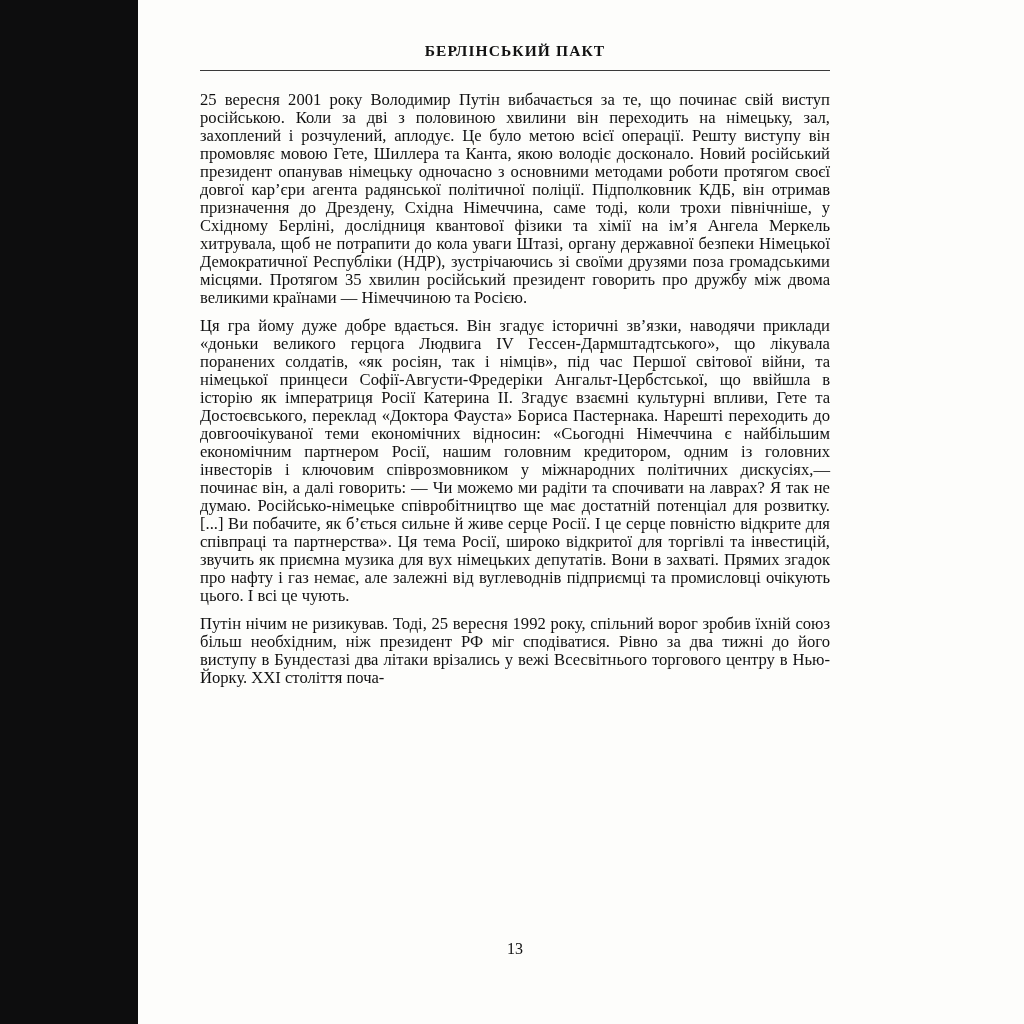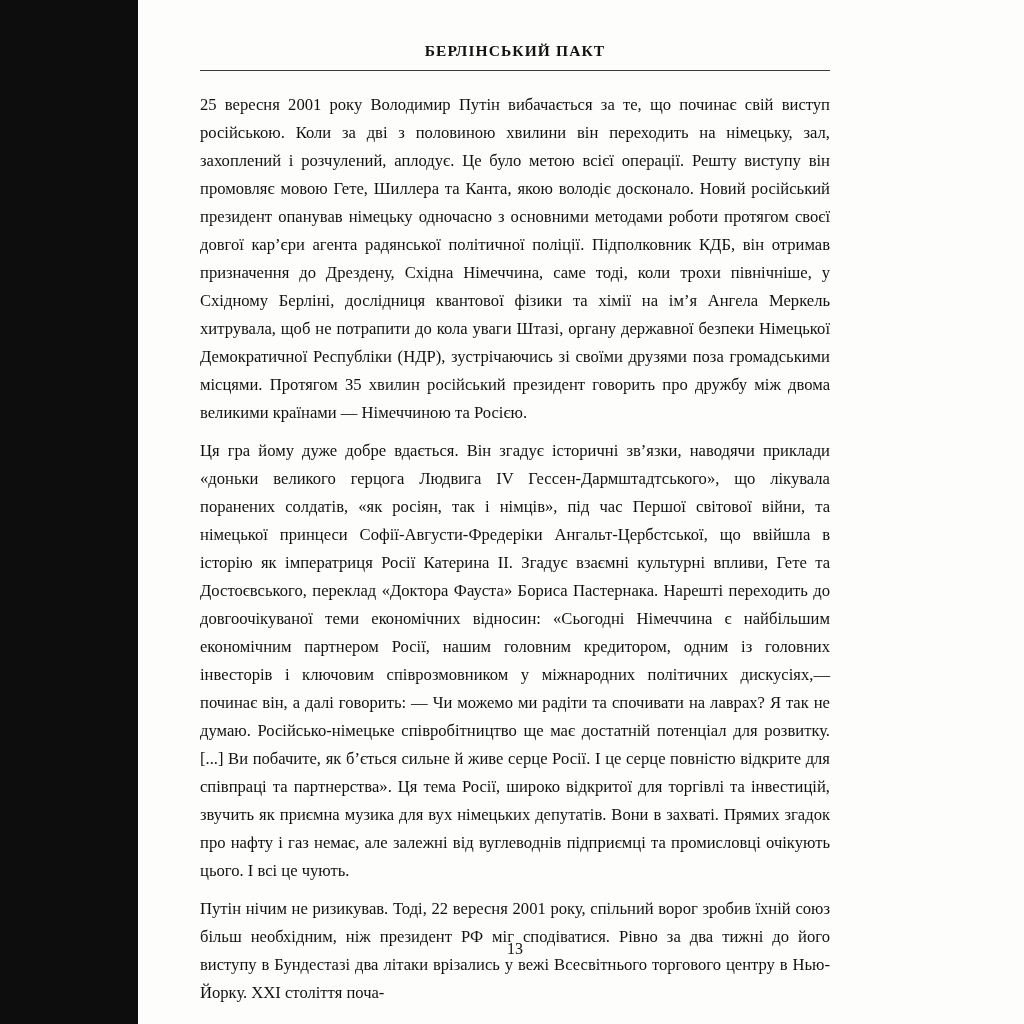--- a/index.html
+++ b/index.html
@@ -88,21 +88,21 @@
 
   .head-rule {
     height: 1px;
     background: #3a3a3a;
     margin: 0 0 20px 0;
   }
 
   p.body-par {
     margin: 0 0 10px 0;
     font-size: 16.6px;
-    line-height: 28px;
+    line-height: 18px;
     text-align: justify;
     text-justify: inter-word;
     color: #111111;
     text-indent: 0;
     hyphens: manual;
   }
   p.body-par:last-of-type {
     margin-bottom: 0;
   }
 
@@ -130,20 +130,20 @@
     <div class="page-content">
 
       <div class="running-head">Берлінський пакт</div>
 
       <div class="head-rule"></div>
 
       <p class="body-par">25 вересня 2001 року Володимир Путін вибачається за те, що починає свій виступ російською. Коли за дві з половиною хвилини він переходить на німецьку, зал, захоплений і розчулений, аплодує. Це було метою всієї операції. Решту виступу він промовляє мовою Гете, Шиллера та Канта, якою володіє досконало. Новий російський президент опанував німецьку одночасно з основними методами роботи протягом своєї довгої кар’єри агента радянської політичної поліції. Підполковник КДБ, він отримав призначення до Дрездену, Східна Німеччина, саме тоді, коли трохи північніше, у Східному Берліні, дослідниця квантової фізики та хімії на ім’я Ангела Меркель хитрувала, щоб не потрапити до кола уваги Штазі, органу державної безпеки Німецької Демократичної Республіки (НДР), зустрічаючись зі своїми друзями поза громадськими місцями. Протягом 35 хвилин російський президент говорить про дружбу між двома великими країнами — Німеччиною та Росією.</p>
 
       <p class="body-par">Ця гра йому дуже добре вдається. Він згадує історичні зв’язки, наводячи приклади «доньки великого герцога Людвига IV Гессен-Дармштадтського», що лікувала поранених солдатів, «як росіян, так і німців», під час Першої світової війни, та німецької принцеси Софії-Августи-Фредеріки Ангальт-Цербстської, що ввійшла в історію як імператриця Росії Катерина II. Згадує взаємні культурні впливи, Гете та Достоєвського, переклад «Доктора Фауста» Бориса Пастернака. Нарешті переходить до довгоочікуваної теми економічних відносин: «Сьогодні Німеччина є найбільшим економічним партнером Росії, нашим головним кредитором, одним із головних інвесторів і ключовим співрозмовником у міжнародних політичних дискусіях,— починає він, а далі говорить: — Чи можемо ми радіти та спочивати на лаврах? Я так не думаю. Російсько-німецьке співробітництво ще має достатній потенціал для розвитку. [...] Ви побачите, як б’ється сильне й живе серце Росії. І це серце повністю відкрите для співпраці та партнерства». Ця тема Росії, широко відкритої для торгівлі та інвестицій, звучить як приємна музика для вух німецьких депутатів. Вони в захваті. Прямих згадок про нафту і газ немає, але залежні від вуглеводнів підприємці та промисловці очікують цього. І всі це чують.</p>
 
-      <p class="body-par">Путін нічим не ризикував. Тоді, 22 вересня 2001 року, спільний ворог зробив їхній союз більш необхідним, ніж президент РФ міг сподіватися. Рівно за два тижні до його виступу в Бундестазі два літаки врізались у вежі Всесвітнього торгового центру в Нью-Йорку. XXI століття поча-</p>
+      <p class="body-par">Путін нічим не ризикував. Тоді, 25 вересня 1992 року, спільний ворог зробив їхній союз більш необхідним, ніж президент РФ міг сподіватися. Рівно за два тижні до його виступу в Бундестазі два літаки врізались у вежі Всесвітнього торгового центру в Нью-Йорку. XXI століття поча-</p>
 
     </div>
 
     <div class="folio">13</div>
 
   </div>
 </div>
 
 </body></html>

